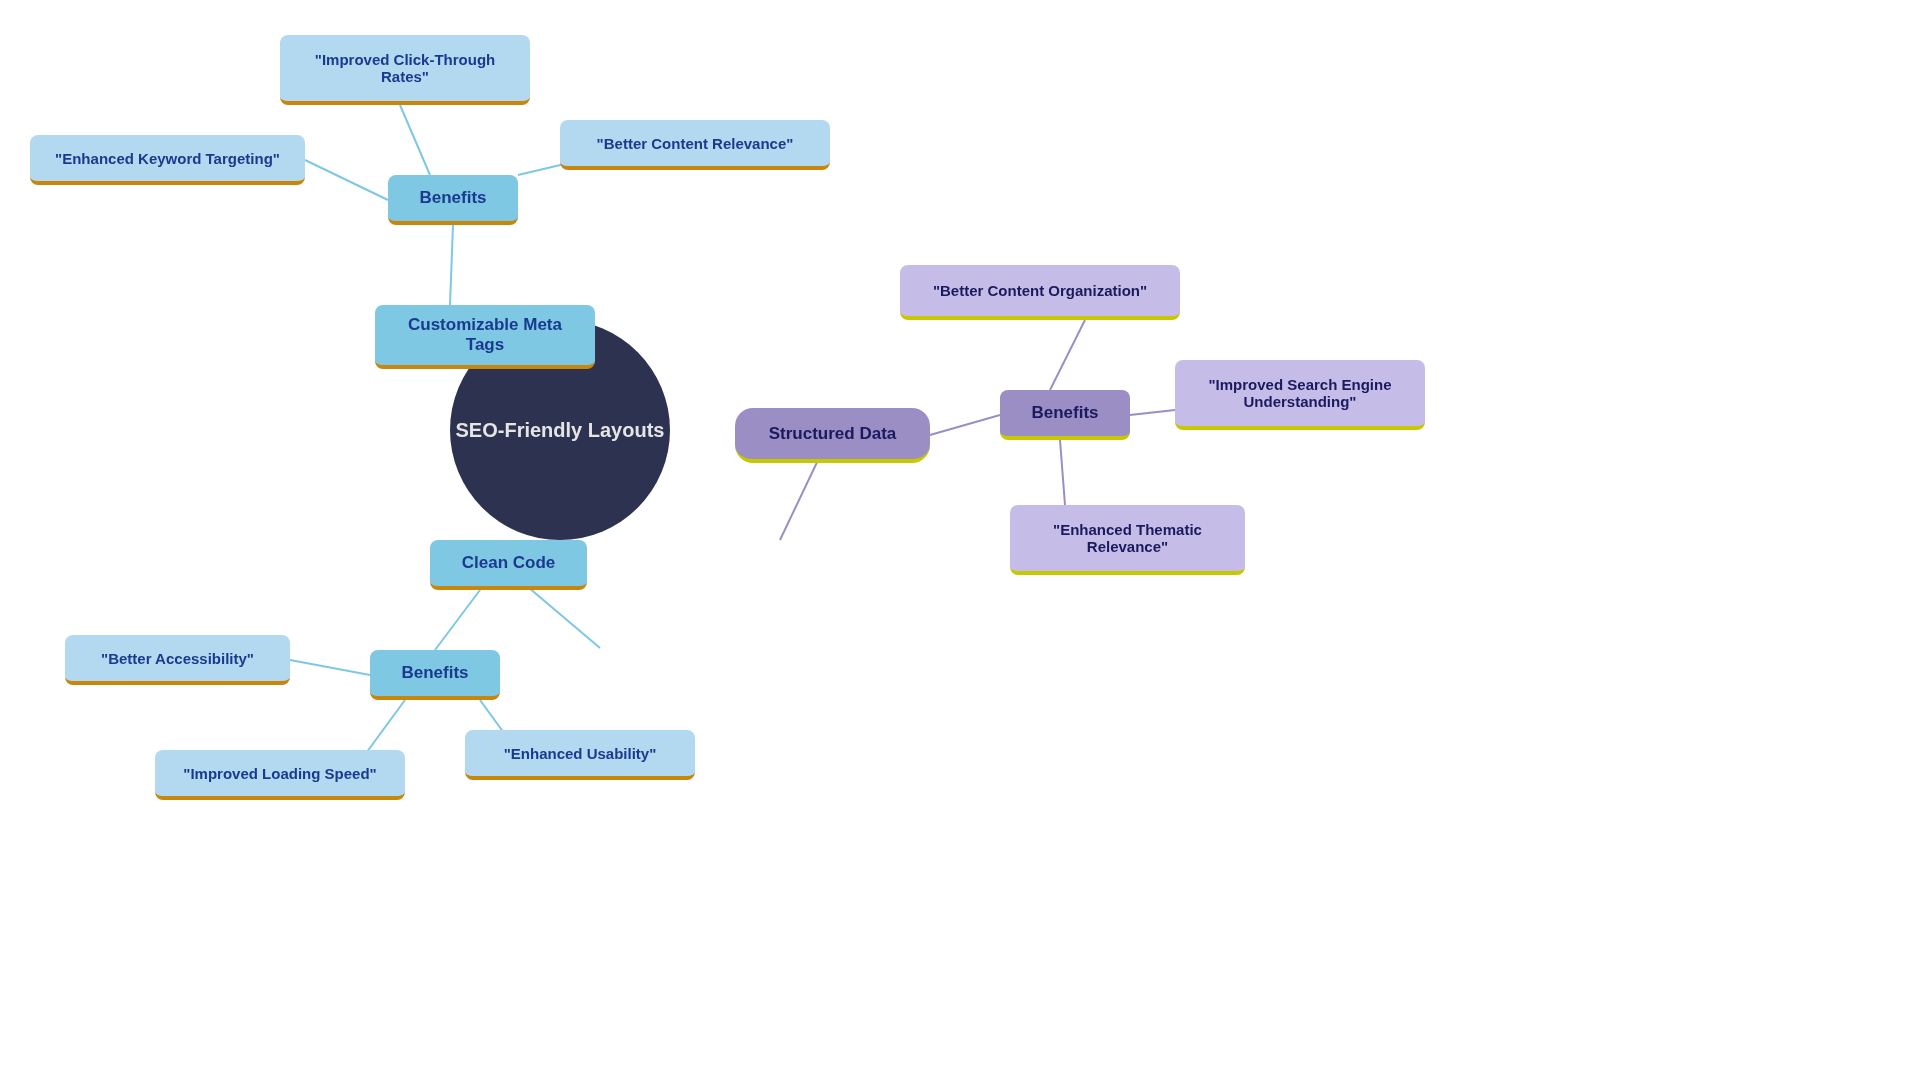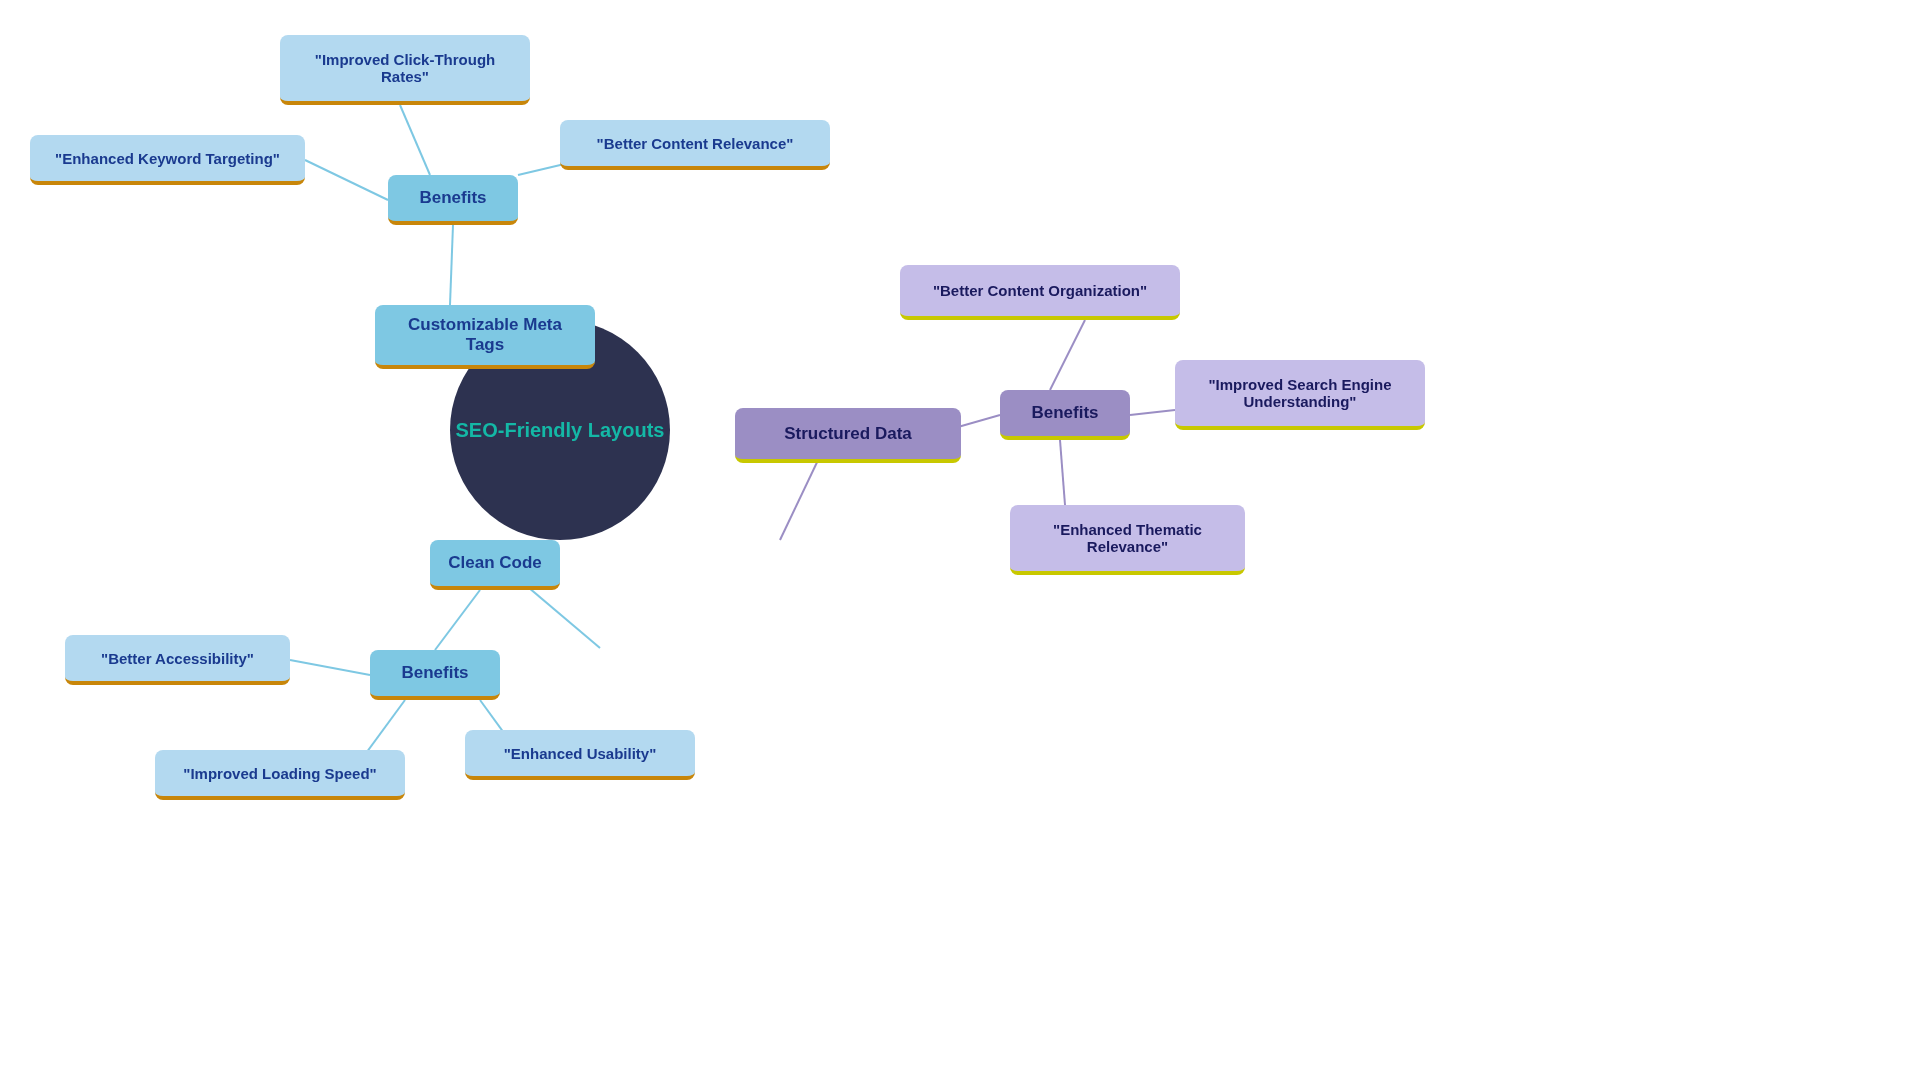--- a/index.html
+++ b/index.html
@@ -27,21 +27,21 @@
       text-align: center;
       font-weight: 600;
       cursor: pointer;
       z-index: 10;
     }
     .node-center {
       width: 220px;
       height: 220px;
       border-radius: 50%;
       background: #2d3250;
-      color: #14b8a6;
+      color: #e5e5e5;
       font-size: 20px;
       font-weight: 600;
     }
     .node-blue {
       background: #7ec8e3;
       color: #1a3a8f;
       font-size: 17px;
       border-bottom: 4px solid #c8860a;
       padding: 10px 18px;
     }
@@ -120,41 +120,41 @@
 </div>
 
 <div class="node node-blue-leaf" style="left: 560px; top: 120px; width: 270px; height: 50px;">
   <span>"Better Content Relevance"</span>
 </div>
 
 <div class="node node-blue-leaf" style="left: 30px; top: 135px; width: 275px; height: 50px;">
   <span>"Enhanced Keyword Targeting"</span>
 </div>
 
-<div class="node node-purple" style="left: 735px; top: 408px; width: 226px; height: 55px;">
+<div class="node node-purple" style="left: 735px; top: 408px; width: 195px; height: 55px; border-radius: 18px;">
   <span>Structured Data</span>
 </div>
 
 <div class="node node-purple" style="left: 1000px; top: 390px; width: 130px; height: 50px;">
   <span>Benefits</span>
 </div>
 
 <div class="node node-purple-leaf" style="left: 900px; top: 265px; width: 280px; height: 55px;">
   <span>"Better Content Organization"</span>
 </div>
 
 <div class="node node-purple-leaf" style="left: 1175px; top: 360px; width: 250px; height: 70px;">
   <span>"Improved Search Engine Understanding"</span>
 </div>
 
 <div class="node node-purple-leaf" style="left: 1010px; top: 505px; width: 235px; height: 70px;">
   <span>"Enhanced Thematic Relevance"</span>
 </div>
 
-<div class="node node-blue" style="left: 430px; top: 540px; width: 130px; height: 50px; align-items: center;">
+<div class="node node-blue" style="left: 430px; top: 540px; width: 157px; height: 50px; align-items: center;">
   <span>Clean Code</span>
 </div>
 
 <div class="node node-blue" style="left: 370px; top: 650px; width: 130px; height: 50px;">
   <span>Benefits</span>
 </div>
 
 <div class="node node-blue-leaf" style="left: 65px; top: 635px; width: 225px; height: 50px;">
   <span>"Better Accessibility"</span>
 </div>

